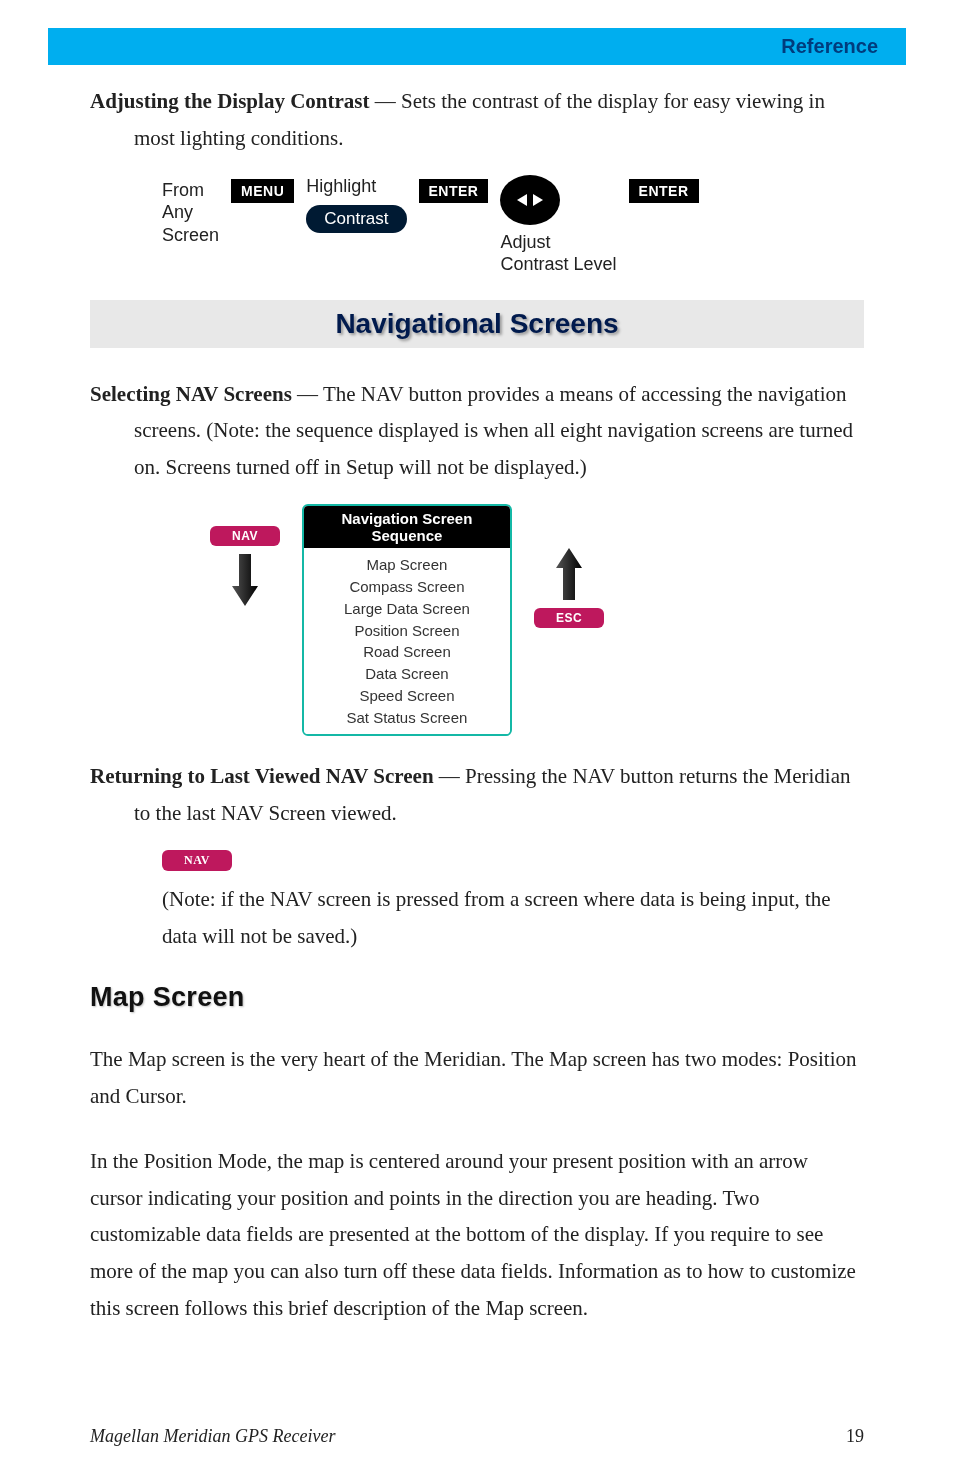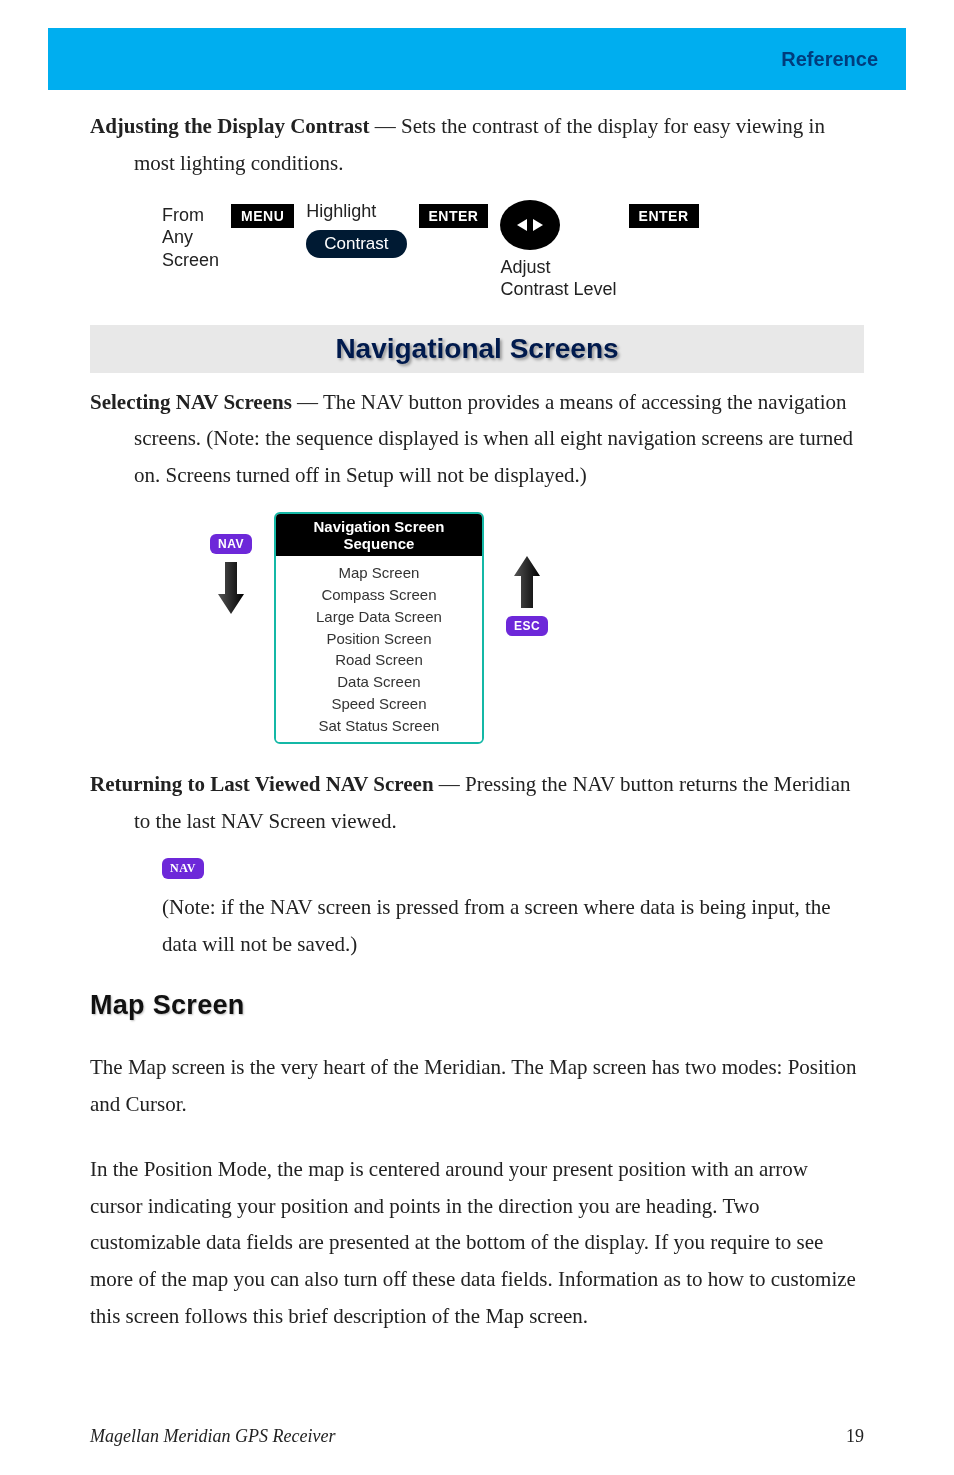--- a/index.html
+++ b/index.html
@@ -6,21 +6,21 @@
   body {
     width: 954px;
     height: 1475px;
     background: #fff;
     font-family: Georgia, 'Times New Roman', serif;
     color: #222;
     position: relative;
   }
   .header-bar {
     background: #00aeef;
-    height: 62px;
+    height: 37px;
     margin: 28px 48px 0 48px;
     display: flex;
     align-items: center;
     justify-content: flex-end;
     padding-right: 28px;
   }
   .header-bar span {
     color: #003c7d;
     font-family: Arial, Helvetica, sans-serif;
     font-weight: bold;
@@ -67,42 +67,42 @@
   .tri-right {
     width: 0; height: 0; border-top: 6px solid transparent;
     border-bottom: 6px solid transparent; border-left: 10px solid #fff;
   }
 
   
   .section-bar {
     background: #e8e8e8;
     text-align: center;
     padding: 8px 0;
-    margin: 24px 0 11px 0;
+    margin: 24px 0 28px 0;
   }
   .section-bar .shadowed {
     font-family: Arial, Helvetica, sans-serif;
     font-weight: 900;
     font-size: 28px;
     color: #001a4d;
     text-shadow: 2px 2px 3px rgba(0,0,0,0.35);
   }
 
   
   .navdiag {
     display: flex;
     align-items: flex-start;
     gap: 22px;
     margin: 10px 0 22px 120px;
     font-family: Arial, Helvetica, sans-serif;
   }
   .navcol { display: flex; flex-direction: column; align-items: center; gap: 6px; }
   .btn-small {
-    background: #6d28d9; color: #fff; border-radius: 6px;
-    font-size: 12px; font-weight: bold; padding: 3px 8px; letter-spacing: 0.5px;
+    background: #be185d; color: #fff; border-radius: 6px;
+    font-size: 12px; font-weight: bold; padding: 3px 22px; letter-spacing: 0.5px;
   }
   .seq-box {
     border: 2px solid #14b8a6; border-radius: 6px; overflow: hidden;
     width: 210px;
   }
   .seq-head {
     background: #000; color: #fff; text-align: center;
     font-weight: bold; font-size: 15px; padding: 4px 6px; line-height: 1.15;
   }
   .seq-body {

